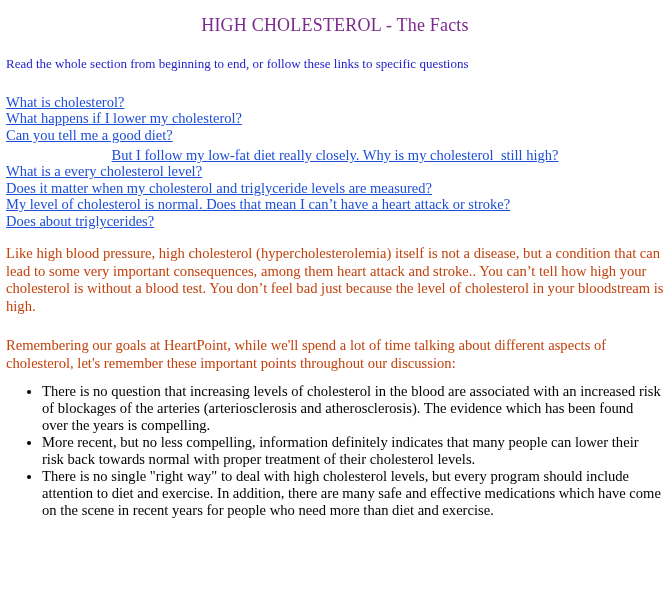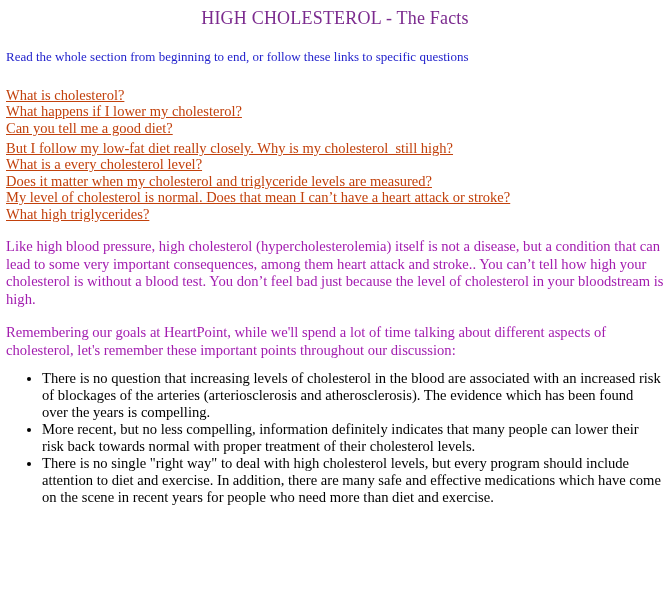--- a/index.html
+++ b/index.html
@@ -10,21 +10,21 @@
   }
   body {
     width: 670px;
     height: 600px;
     overflow: hidden;
     font-family: "Liberation Serif", "DejaVu Serif", serif;
     color: #000000;
     -webkit-font-smoothing: none;
   }
   .page {
-    padding: 2px 6px 0 6px;
+    padding: 9px 6px 0 6px;
     box-sizing: border-box;
     width: 670px;
   }
 
   
   .doc-title {
     text-align: center;
     color: #7b2a8e;
     font-size: 18px;
     font-weight: normal;
@@ -49,38 +49,39 @@
     padding: 0;
     list-style: none;
   }
   .link-list li {
     margin: 0;
     padding: 0;
     line-height: 16.4px;
   }
   .link-list li.gap-before {
     margin-top: 4px;
+    text-align: center;
   }
   .link-list a {
-    color: #c2410c;
+    color: #1d4ed8;
     font-size: 14.5px;
     line-height: 16.4px;
   }
 
   
   p.body-para {
     font-size: 14.6px;
     line-height: 17.6px;
     margin: 16px 0 0 0;
-    color: #a21caf;
+    color: #c2410c;
     text-align: left;
     max-width: 662px;
   }
   p.body-para.tight-top {
-    margin-top: 16px;
+    margin-top: 22px;
   }
 
   
   ul.points {
     margin: 10px 0 0 0;
     padding: 0 0 0 36px;
     list-style-type: disc;
   }
   ul.points li {
     font-size: 14.6px;
@@ -100,21 +101,21 @@
   <h2 class="doc-subhead">Read the whole section from beginning to end, or follow these links to specific questions</h2>
 
   <ul class="link-list">
     <li><a href="#">What is cholesterol?</a></li>
     <li><a href="#">What happens if I lower my cholesterol?</a></li>
     <li><a href="#">Can you tell me a good diet?</a></li>
     <li class="gap-before"><a href="#">But I follow my low-fat diet really closely. Why is my cholesterol_still high?</a></li>
     <li><a href="#">What is a every cholesterol level?</a></li>
     <li><a href="#">Does it matter when my cholesterol and triglyceride levels are measured?</a></li>
     <li><a href="#">My level of cholesterol is normal.  Does that mean I can’t have a heart attack or stroke?</a></li>
-    <li><a href="#">What high triglycerides?</a></li>
+    <li><a href="#">Does about triglycerides?</a></li>
   </ul>
 
   <p class="body-para">Like high blood pressure, high cholesterol (hypercholesterolemia) itself is not a disease, but a condition that can lead to some very important consequences, among them heart attack and stroke.. You can’t tell how high your cholesterol is without a blood test. You don’t feel bad just because the level of cholesterol in your bloodstream is high.</p>
 
   <p class="body-para tight-top">Remembering our goals at HeartPoint, while we'll spend a lot of time talking about different aspects of cholesterol, let's remember these important points throughout our discussion:</p>
 
   <ul class="points">
     <li>There is no question that increasing levels of cholesterol in the blood are associated with an increased risk of  blockages of the arteries (arteriosclerosis and atherosclerosis). The evidence which has been found over the years is compelling.</li>
     <li>More recent, but no less compelling, information definitely indicates that many people can lower their risk back towards normal with proper treatment of their cholesterol levels.</li>
     <li>There is no single "right way" to deal with high cholesterol levels, but every program should include attention to diet and exercise. In addition, there are many safe and effective medications which have come on the scene in recent years for people who need more than diet and exercise.</li>

